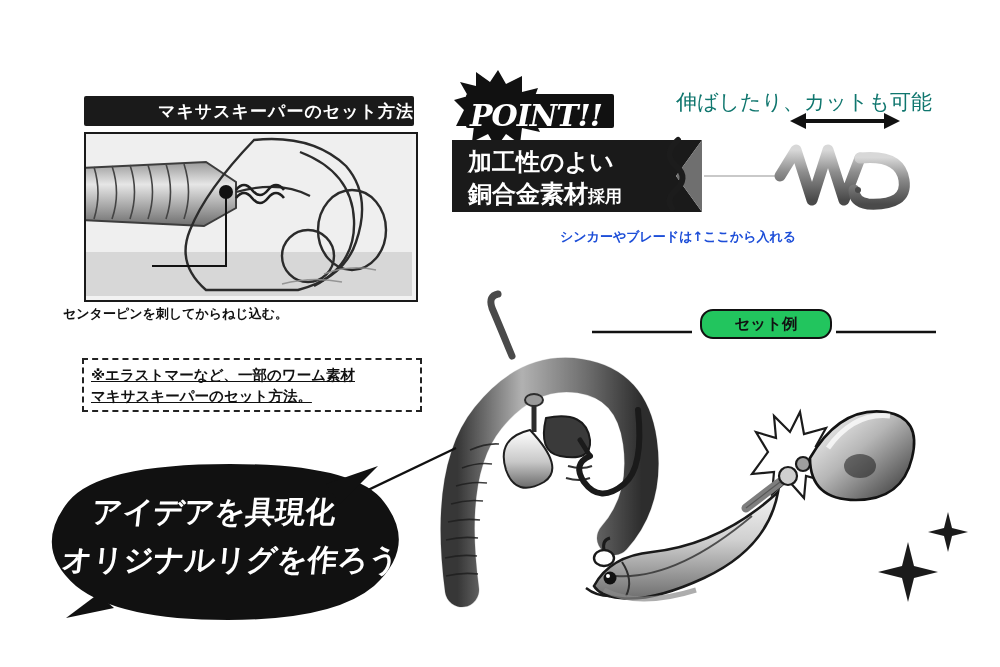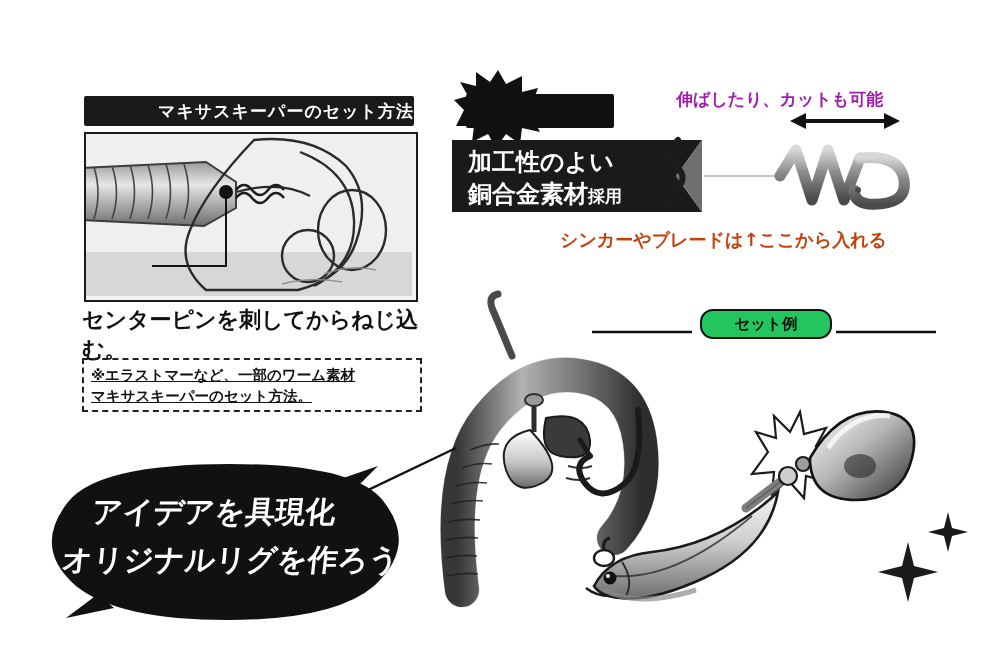--- a/index.html
+++ b/index.html
@@ -37,23 +37,23 @@
   #setmethod-photo {
     left: 84px; top: 132px;
     width: 330px; height: 166px;
     background: #f2f2f2;
     border: 2px solid #1a1a1a;
     overflow: hidden;
   }
   #setmethod-photo svg { display: block; }
 
   #setmethod-caption {
-    left: 82px; top: 305px;
+    left: 63px; top: 305px;
     width: 350px;
-    font-size: 22px;
+    font-size: 13px;
     color: #111;
     font-weight: bold;
     letter-spacing: 0px;
   }
 
   #setmethod-note {
     left: 82px; top: 358px;
     width: 340px; height: 54px;
     border: 2px dashed #222;
     box-sizing: border-box;
@@ -96,33 +96,33 @@
     left: 468px; top: 178px;
     color: #fff;
     font-size: 24px;
     font-weight: bold;
   }
   #point-banner-l2 .small { font-size: 17px; }
 
   
   #stretch-label {
     left: 676px; top: 88px;
-    font-size: 17px;
-    font-weight: bold;
-    color: #a21caf;
+    font-size: 21px;
+    font-weight: normal;
+    color: #0f766e;
   }
   #stretch-arrow { left: 790px; top: 112px; width: 110px; height: 18px; }
 
   #keeper-art { left: 648px; top: 128px; width: 300px; height: 96px; }
 
   #sinker-note {
     left: 560px; top: 228px;
-    font-size: 18px;
-    font-weight: bold;
-    color: #c2410c;
+    font-size: 13px;
+    font-weight: bold;
+    color: #1d4ed8;
     text-align: right;
   }
 
   
   #setexample-line { left: 592px; top: 320px; width: 344px; height: 24px; }
   #setexample-label {
     left: 700px; top: 309px;
     width: 128px; height: 26px;
     border: 2px solid #111;
     border-radius: 13px;
@@ -220,20 +220,23 @@
   <div class="abs" id="setmethod-note">
     <div>※エラストマーなど、一部のワーム素材</div>
     <div>マキサスキーパーのセット方法。</div>
   </div>
 
   <svg class="abs" id="point-burst" viewBox="0 0 170 80">
     <path d="M12 40 L2 30 L16 26 L8 12 L24 16 L24 2 L38 12 L46 0 L54 14 L70 6 L70 22 L86 18 L80 34 L96 38
              L80 46 L88 62 L70 58 L68 74 L54 64 L44 78 L36 64 L20 72 L22 56 L4 56 Z" fill="#111111"></path>
     <rect x="14" y="24" width="148" height="34" fill="#111111" rx="2"></rect>
   </svg>
+  <div class="abs" id="point-label">
+    <span style="color:#ffffff">POINT!!</span>
+  </div>
 
   <svg class="abs" id="point-banner" viewBox="0 0 250 72">
     <path d="M0 0 L250 0 L224 36 L250 72 L0 72 Z" fill="#1a1a1a"></path>
     <path d="M250 0 L250 72 L224 36 Z" fill="#6f6f6f"></path>
   </svg>
   <div class="abs" id="point-banner-l2">
     <span>銅合金素材</span><span class="small">採用</span>
   </div>
   <div class="abs" id="point-banner-l1">加工性のよい</div>
 

